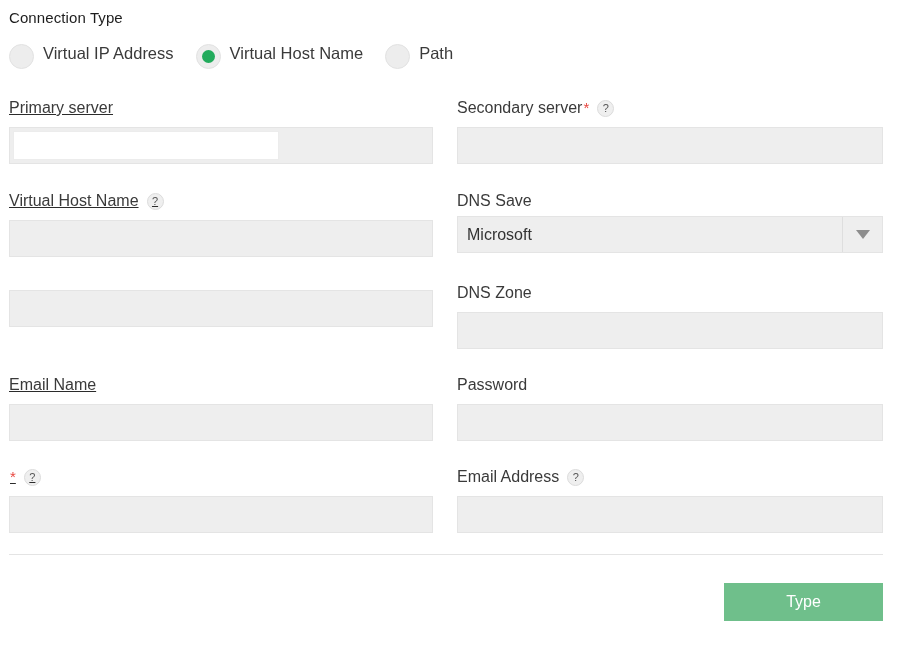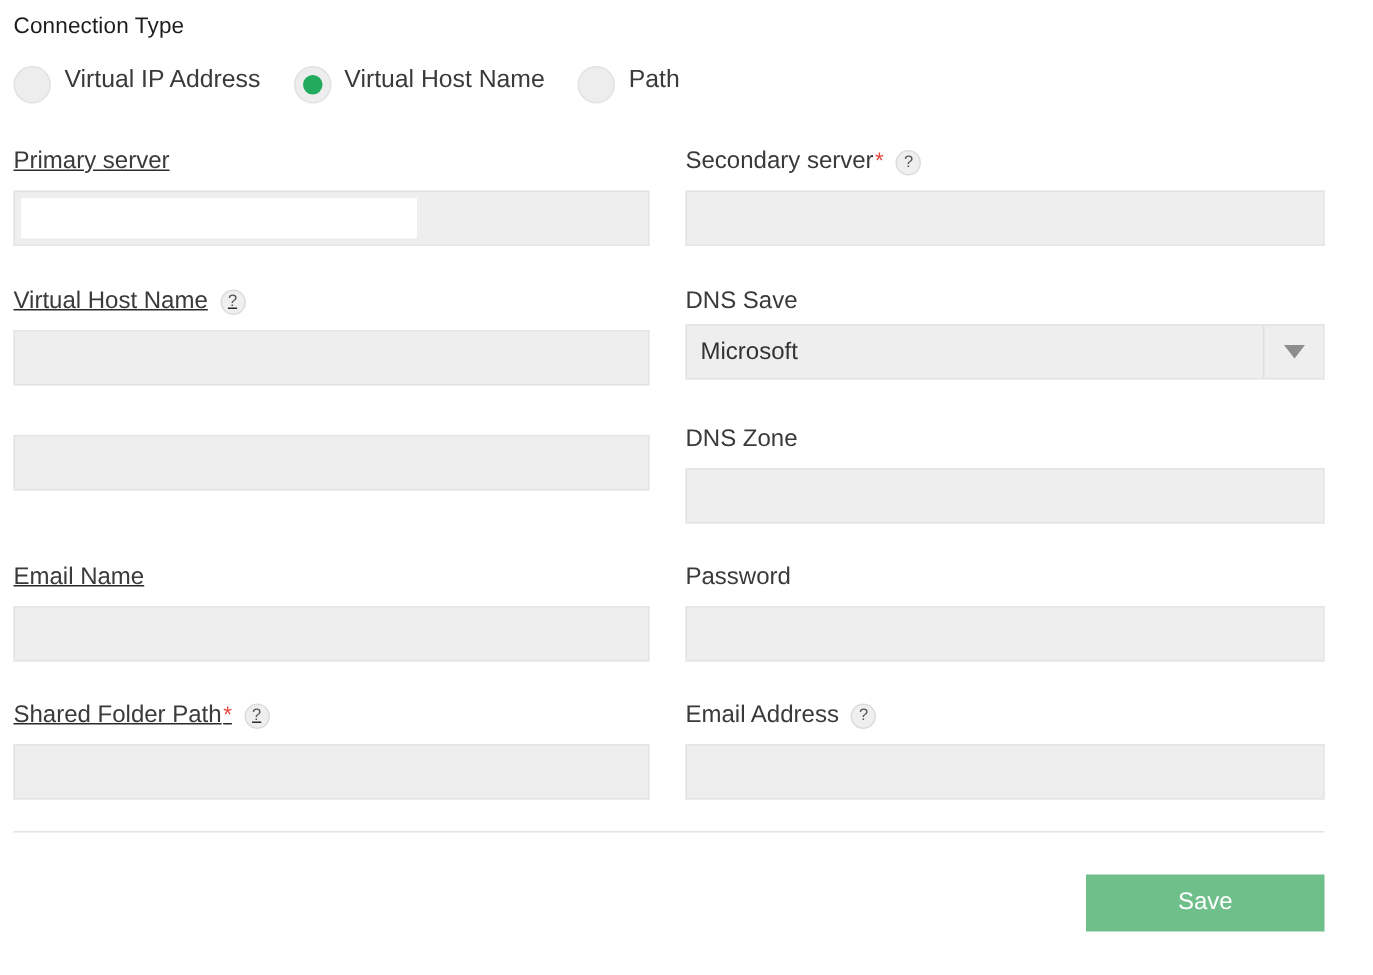--- a/index.html
+++ b/index.html
@@ -265,32 +265,31 @@
       <div class="field-label">
         <span>Password</span>
       </div>
       <div class="input-box"></div>
     </div>
   </div>
 
   <div class="form-row" style="top:466px;">
     <div class="field col-left">
       <div class="field-label">
-        <span>Shared Folder Path</span>
         <span class="req-star">*</span>
         <span class="help-icon">?</span>
       </div>
       <div class="input-box"></div>
     </div>
     <div class="field col-right">
       <div class="field-label">
         <span>Email Address</span>
         <span class="help-icon">?</span>
       </div>
       <div class="input-box"></div>
     </div>
   </div>
 
   <div class="divider"></div>
 
-  <button class="save-button">Save</button>
+  <button class="save-button">Type</button>
 
 </div>
 
 </body></html>

